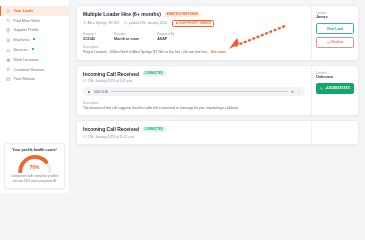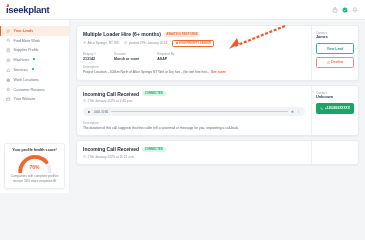--- a/index.html
+++ b/index.html
@@ -160,46 +160,20 @@
 
   
   .annot { position:absolute; pointer-events:none; }
   .annot svg { display:block; }
 </style>
 </head>
 <body>
 
 <div class="app">
 
-  <div class="topbar">
-    <div class="logo">
-      <span class="logo-dot"></span>
-      <span class="logo-text">iseekplant</span>
-    </div>
-    <div class="topicons">
-      <span class="ticon">
-        <svg viewBox="0 0 24 24" fill="none" stroke="#9aa1ab" stroke-width="2.2">
-          <rect x="4" y="9" width="16" height="12" rx="2"></rect>
-            <path d="M8 9V6a4 4 0 0 1 8 0v3"></path>
-        </svg>
-      </span>
-      <span class="ticon badge-green">
-        <svg viewBox="0 0 24 24">
-            <circle cx="12" cy="12" r="10" fill="#10b981"></circle>
-          <path d="M7 12.5l3 3 7-7" stroke="#fff" stroke-width="2.4" fill="none" stroke-linecap="round"></path>
-        </svg>
-      </span>
-      <span class="ticon">
-        <svg viewBox="0 0 24 24" fill="none" stroke="#9aa1ab" stroke-width="2.2">
-          <path d="M6 9a6 6 0 1 1 12 0c0 5 2 6 2 6H4s2-1 2-6z"></path>
-            <path d="M10 20h4"></path>
-        </svg>
-      </span>
-    </div>
-  </div>
 
   <div class="body">
 
     <div class="sidebar">
       <div class="nav">
 
         <div class="nav-item active">
           <span class="nav-ico">
             <svg viewBox="0 0 24 24" fill="none" stroke="currentColor" stroke-width="2">
                 <path d="M4 6h16M4 12h16M4 18h10"></path>

